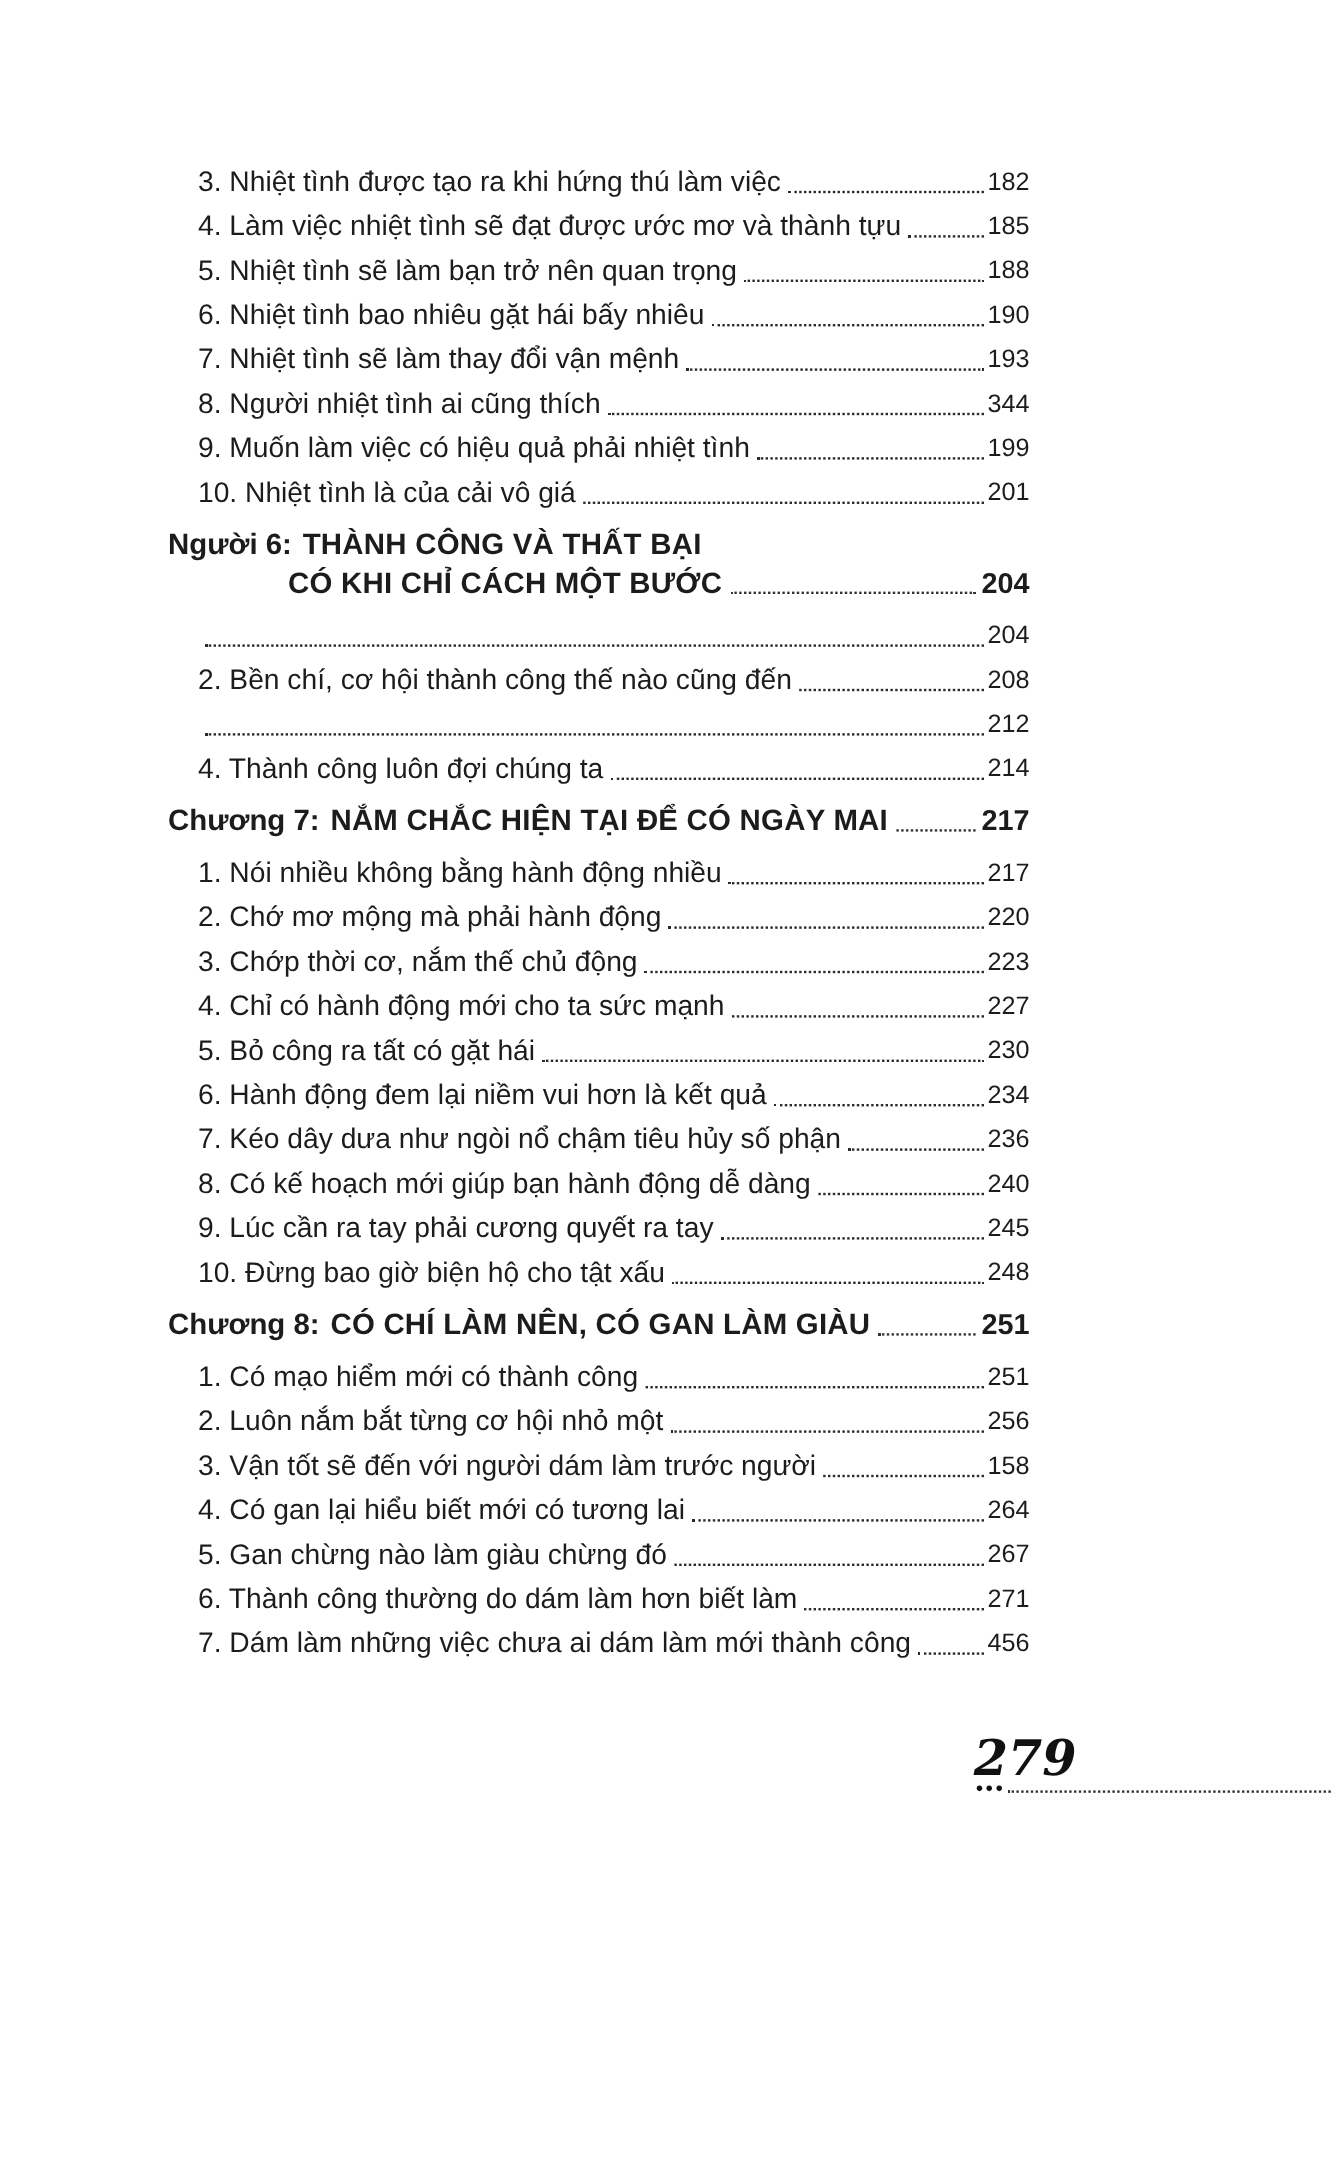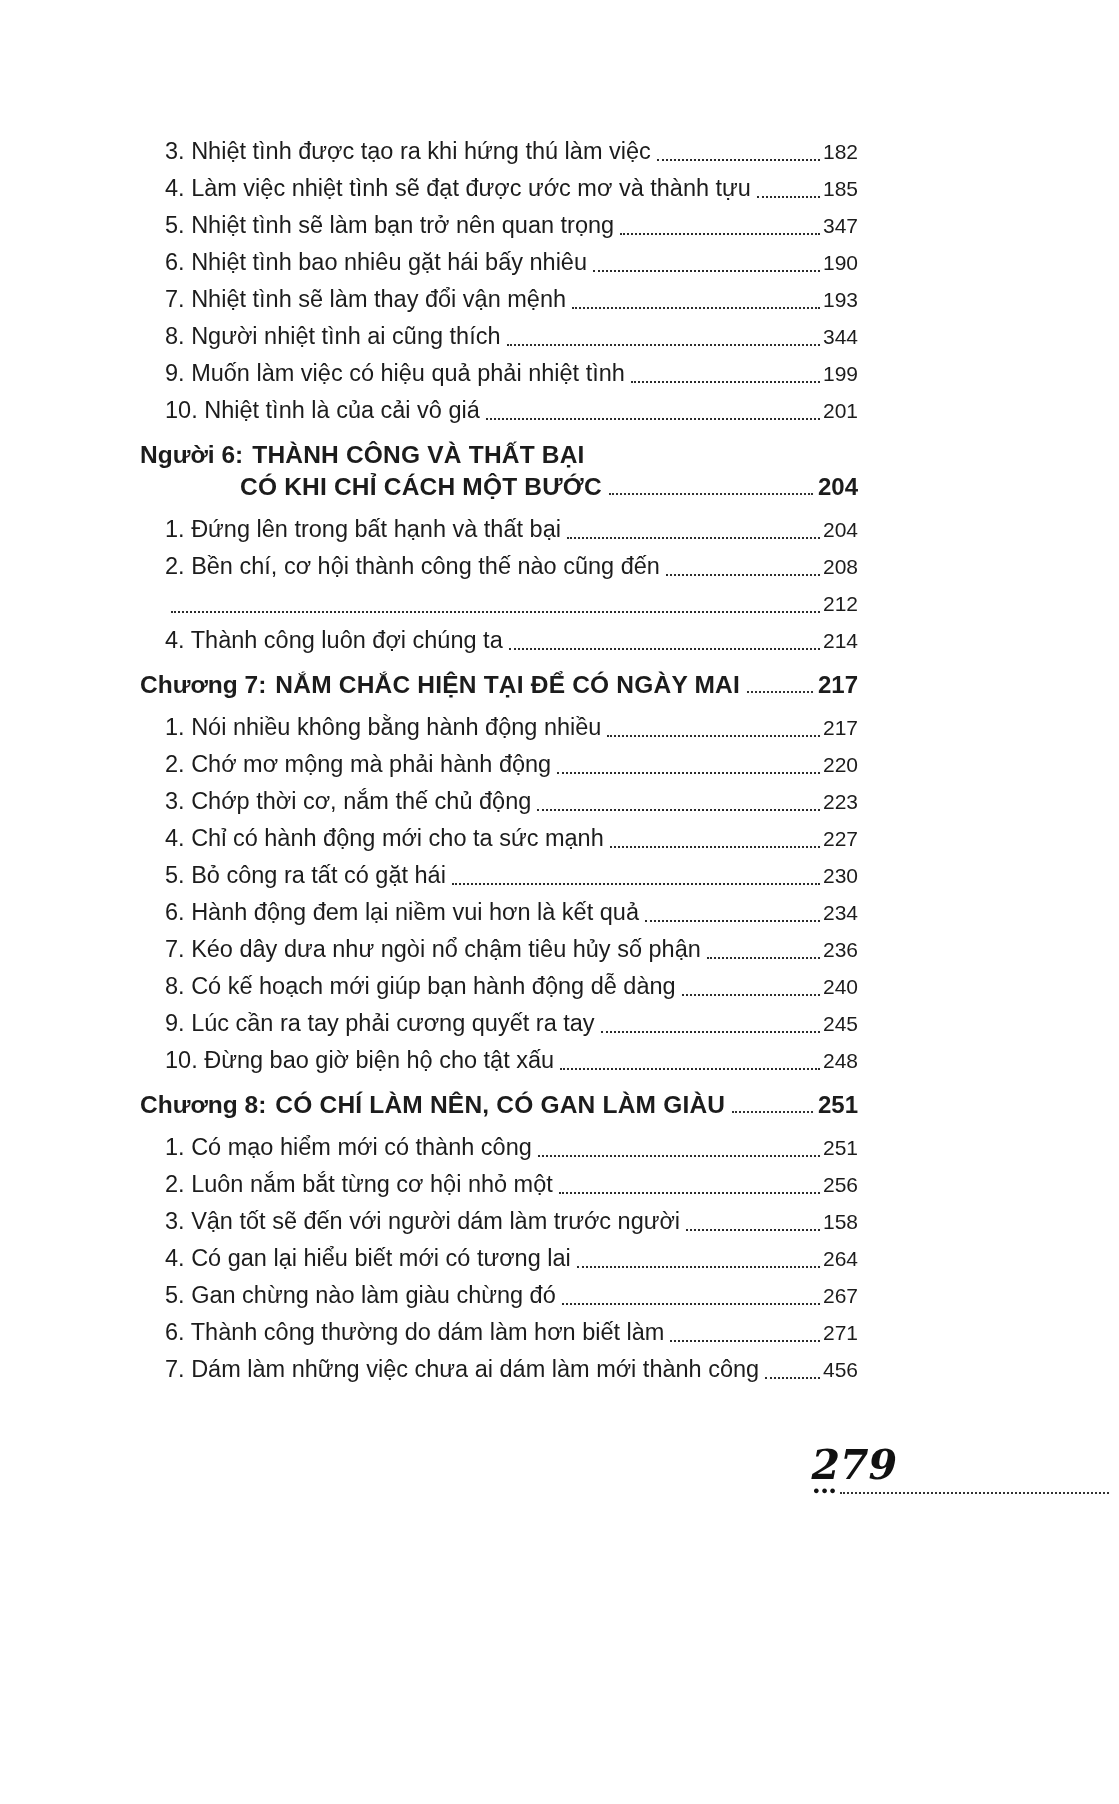--- a/index.html
+++ b/index.html
@@ -105,21 +105,21 @@
         <span class="pg">182</span>
       </div>
       <div class="row item">
         <span class="label">4. Làm việc nhiệt tình sẽ đạt được ước mơ và thành tựu</span>
         <span class="leader"></span>
         <span class="pg">185</span>
       </div>
       <div class="row item">
         <span class="label">5. Nhiệt tình sẽ làm bạn trở nên quan trọng</span>
         <span class="leader"></span>
-        <span class="pg">347</span>
+        <span class="pg">188</span>
       </div>
       <div class="row item">
         <span class="label">6. Nhiệt tình bao nhiêu gặt hái bấy nhiêu</span>
         <span class="leader"></span>
         <span class="pg">190</span>
       </div>
       <div class="row item">
         <span class="label">7. Nhiệt tình sẽ làm thay đổi vận mệnh</span>
         <span class="leader"></span>
         <span class="pg">193</span>
@@ -141,21 +141,20 @@
       </div>
       <div class="chapter">
         <div class="ch-line"><span class="ch-prefix">Người 6:</span><span class="ch-title">THÀNH CÔNG VÀ THẤT BẠI</span></div>
         <div class="ch-line ch-indent row">
           <span class="ch-title">CÓ KHI CHỈ CÁCH MỘT BƯỚC</span>
           <span class="leader"></span>
           <span class="pg">204</span>
         </div>
       </div>
       <div class="row item">
-        <span class="label">1. Đứng lên trong bất hạnh và thất bại</span>
         <span class="leader"></span>
         <span class="pg">204</span>
       </div>
       <div class="row item">
         <span class="label">2. Bền chí, cơ hội thành công thế nào cũng đến</span>
         <span class="leader"></span>
         <span class="pg">208</span>
       </div>
       <div class="row item">
         <span class="leader"></span>

